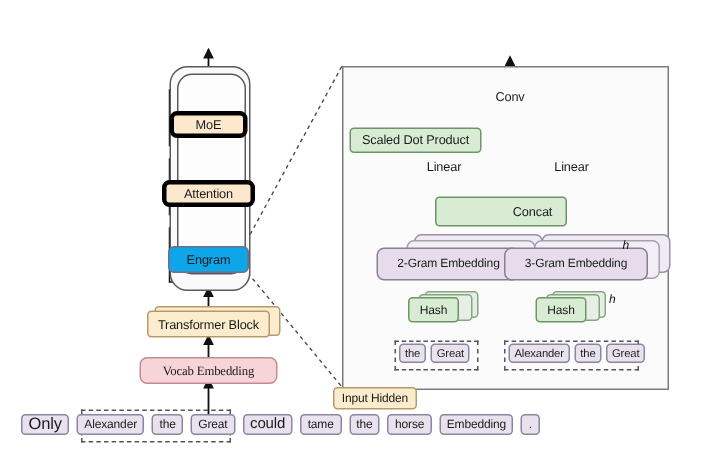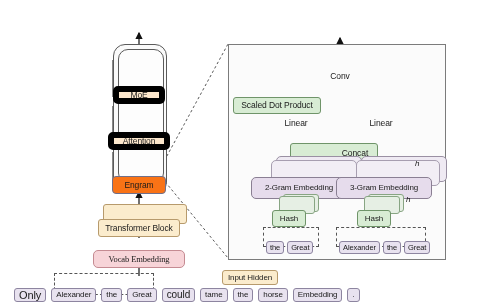--- a/index.html
+++ b/index.html
@@ -14,29 +14,28 @@
   svg#canvas{position:absolute;left:0;top:0;width:480px;height:306px;}
 
   .lbl{
     position:absolute;
     display:flex;align-items:center;justify-content:center;
     box-sizing:border-box;
     white-space:nowrap;
     color:#1a1a1a;
     line-height:1;
     letter-spacing:-0.1px;
-    margin-top:12px;
   }
   
   .n-orange{
-    background:#fde8cd;border:6px solid #000000;border-radius:5px;
+    background:#fde8cd;border:3px solid #000000;border-radius:5px;
     font-size:8.5px;
   }
   .n-purple{
-    background:#f97316;border:1px solid #6f6f8a;border-radius:4px;
+    background:#0ea5e9;border:1px solid #6f6f8a;border-radius:4px;
     font-size:8.5px;
     text-align:center;
   }
   .n-pink{
     background:#f7d4d8;border:1px solid #c58b92;border-radius:5px;
     font-size:8.5px;
   }
   .n-tan{
     background:#fbeccd;border:1px solid #b79a6c;border-radius:3px;
     font-size:8.5px;

